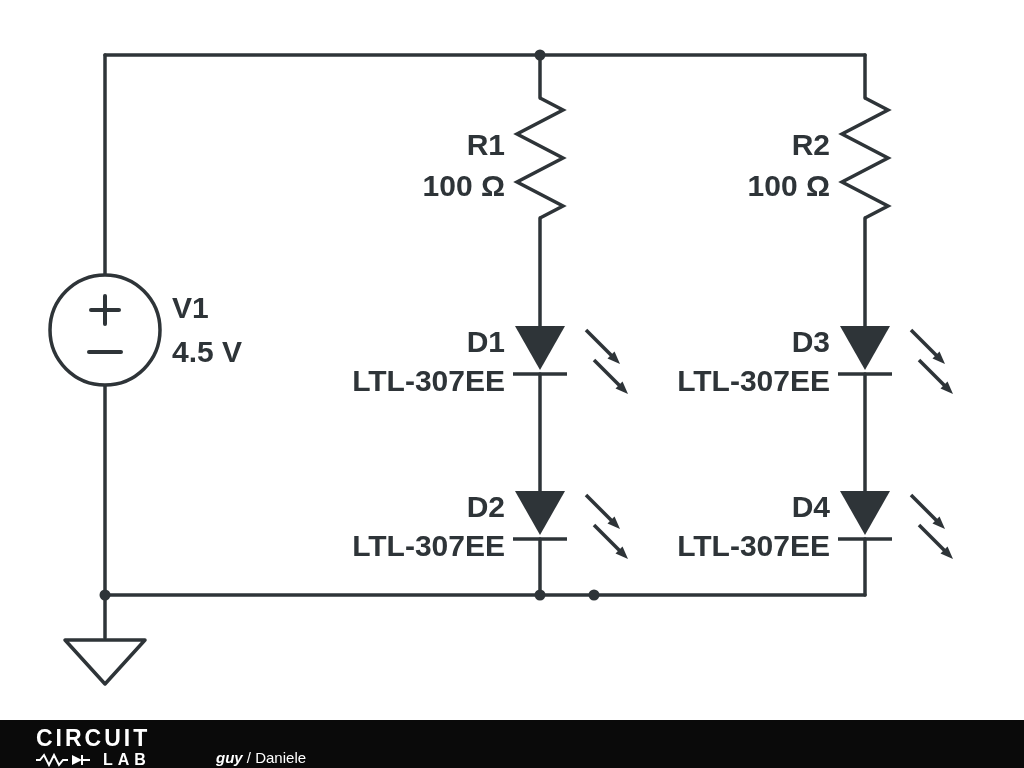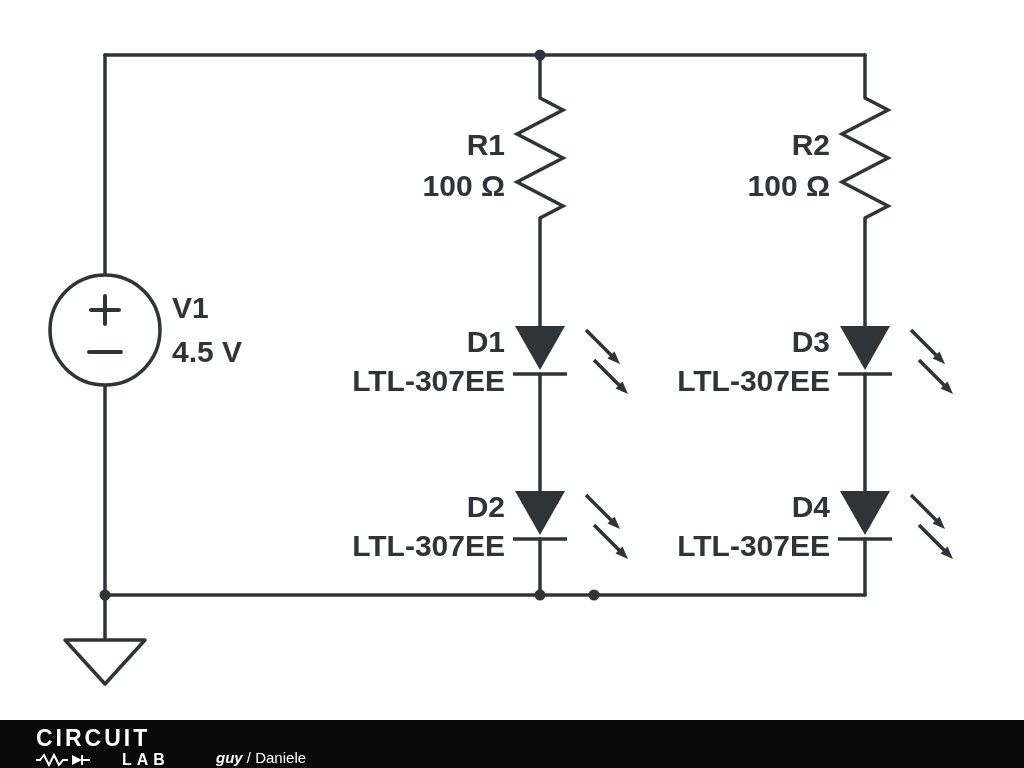--- a/index.html
+++ b/index.html
@@ -13,21 +13,21 @@
     font-family:"Liberation Sans", sans-serif;
     font-weight:bold;
     font-size:30px;
   }
   .footer{
     position:absolute;left:0;top:720px;width:1024px;height:48px;
     background:#0a0a0a;color:#ffffff;display:flex;align-items:flex-end;
   }
   .logo{margin-left:36px;width:150px;line-height:1;}
   .logo-line1{font-size:23px;font-weight:bold;letter-spacing:3px;color:#ffffff;}
-  .logo-line2{display:flex;align-items:center;gap:20px;margin-top:2px;}
+  .logo-line2{display:flex;align-items:center;gap:1px;margin-top:2px;}
   .logo-lab{font-size:16px;font-weight:bold;letter-spacing:5px;color:#ffffff;}
   .credit{margin-left:30px;line-height:1.35;font-size:15px;}
   .credit-line1{color:#ffffff;}
   .credit-author{font-style:italic;font-weight:bold;}
   .credit-title{font-weight:normal;}
   .credit-url{color:#ffffff;font-weight:normal;}
 </style>
 </head>
 <body>
 

